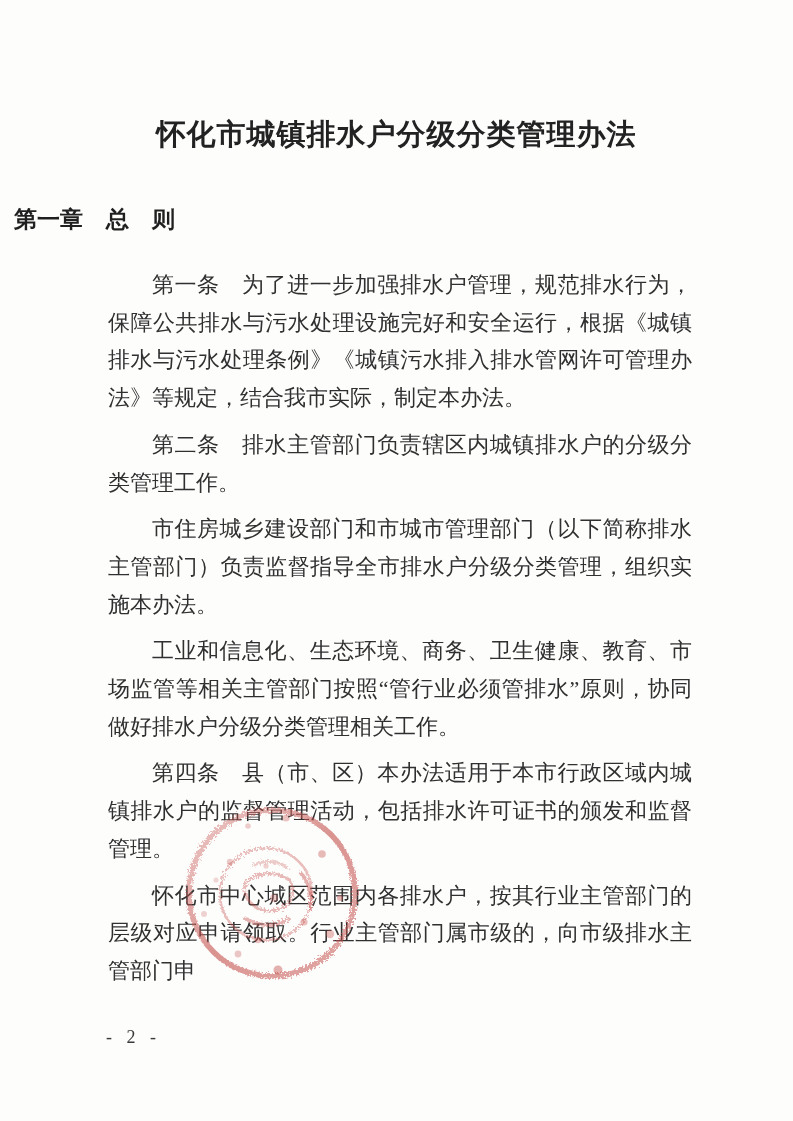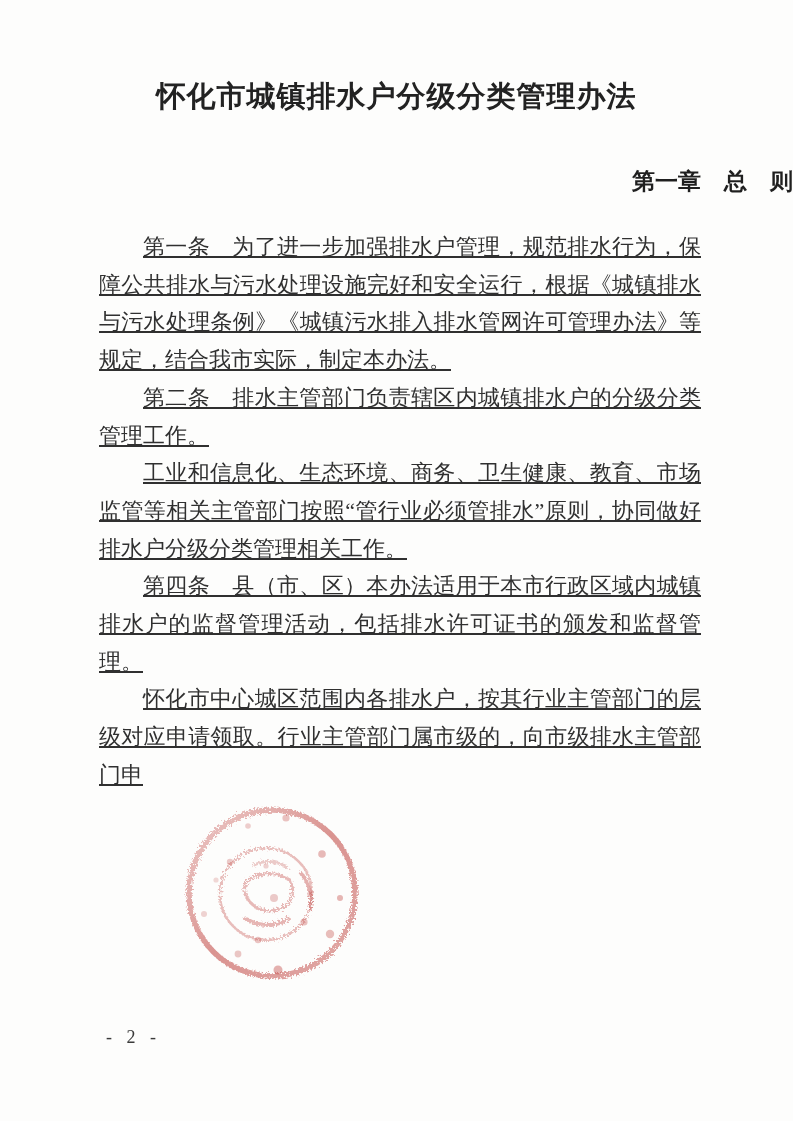--- a/index.html
+++ b/index.html
@@ -14,49 +14,48 @@
     width:793px;
     height:1121px;
     margin:0 auto;
     background:var(--paper);
     color:var(--ink);
     overflow:hidden;
     font-family:"Liberation Serif","DejaVu Serif",serif;
   }
   .title{
     margin:0;
-    padding-top:76px;
+    padding-top:114px;
     text-align:center;
     font-size:29px;
     line-height:40px;
     font-weight:700;
     letter-spacing:1px;
     color:#222;
   }
   .chapter{
     margin:52px 0 0 14px;
-    text-align:right;
+    text-align:left;
     font-size:23px;
     line-height:26px;
     font-weight:700;
     font-family:"Liberation Sans","DejaVu Sans",sans-serif;
     color:#1f1f1f;
   }
   .body{
     margin:34px 92px 0 99px;
     font-size:22px;
     line-height:37.7px;
     text-align:justify;
     text-justify:inter-ideograph;
     color:#303030;
   }
   .body p{
-    margin:0;
+    margin:9px;
     text-indent:2em;
-    text-decoration:underline;
   }
   .seal{
     position:absolute;
     left:182px;
     top:802px;
     width:180px;
     height:180px;
     pointer-events:none;
   }
   .pagenum{
@@ -73,20 +72,21 @@
 
 <div class="page">
 
   <h1 class="title">怀化市城镇排水户分级分类管理办法</h1>
 
   <h2 class="chapter">第一章　总　则</h2>
 
   <div class="body">
     <p>第一条　为了进一步加强排水户管理，规范排水行为，保障公共排水与污水处理设施完好和安全运行，根据《城镇排水与污水处理条例》《城镇污水排入排水管网许可管理办法》等规定，结合我市实际，制定本办法。</p>
     <p>第二条　排水主管部门负责辖区内城镇排水户的分级分类管理工作。</p>
+    <p>市住房城乡建设部门和市城市管理部门（以下简称排水主管部门）负责监督指导全市排水户分级分类管理，组织实施本办法。</p>
     <p>工业和信息化、生态环境、商务、卫生健康、教育、市场监管等相关主管部门按照“管行业必须管排水”原则，协同做好排水户分级分类管理相关工作。</p>
     <p>第四条　县（市、区）本办法适用于本市行政区域内城镇排水户的监督管理活动，包括排水许可证书的颁发和监督管理。</p>
     <p>怀化市中心城区范围内各排水户，按其行业主管部门的层级对应申请领取。行业主管部门属市级的，向市级排水主管部门申</p>
   </div>
 
   <svg class="seal" viewBox="0 0 180 180" xmlns="http://www.w3.org/2000/svg" aria-hidden="true">
     <defs>
       <filter id="stamp" x="-25%" y="-25%" width="150%" height="150%">
         <feTurbulence type="fractalNoise" baseFrequency="0.55" numOctaves="2" seed="7" result="n"></feTurbulence>
         <feDisplacementMap in="SourceGraphic" in2="n" scale="7"></feDisplacementMap>

